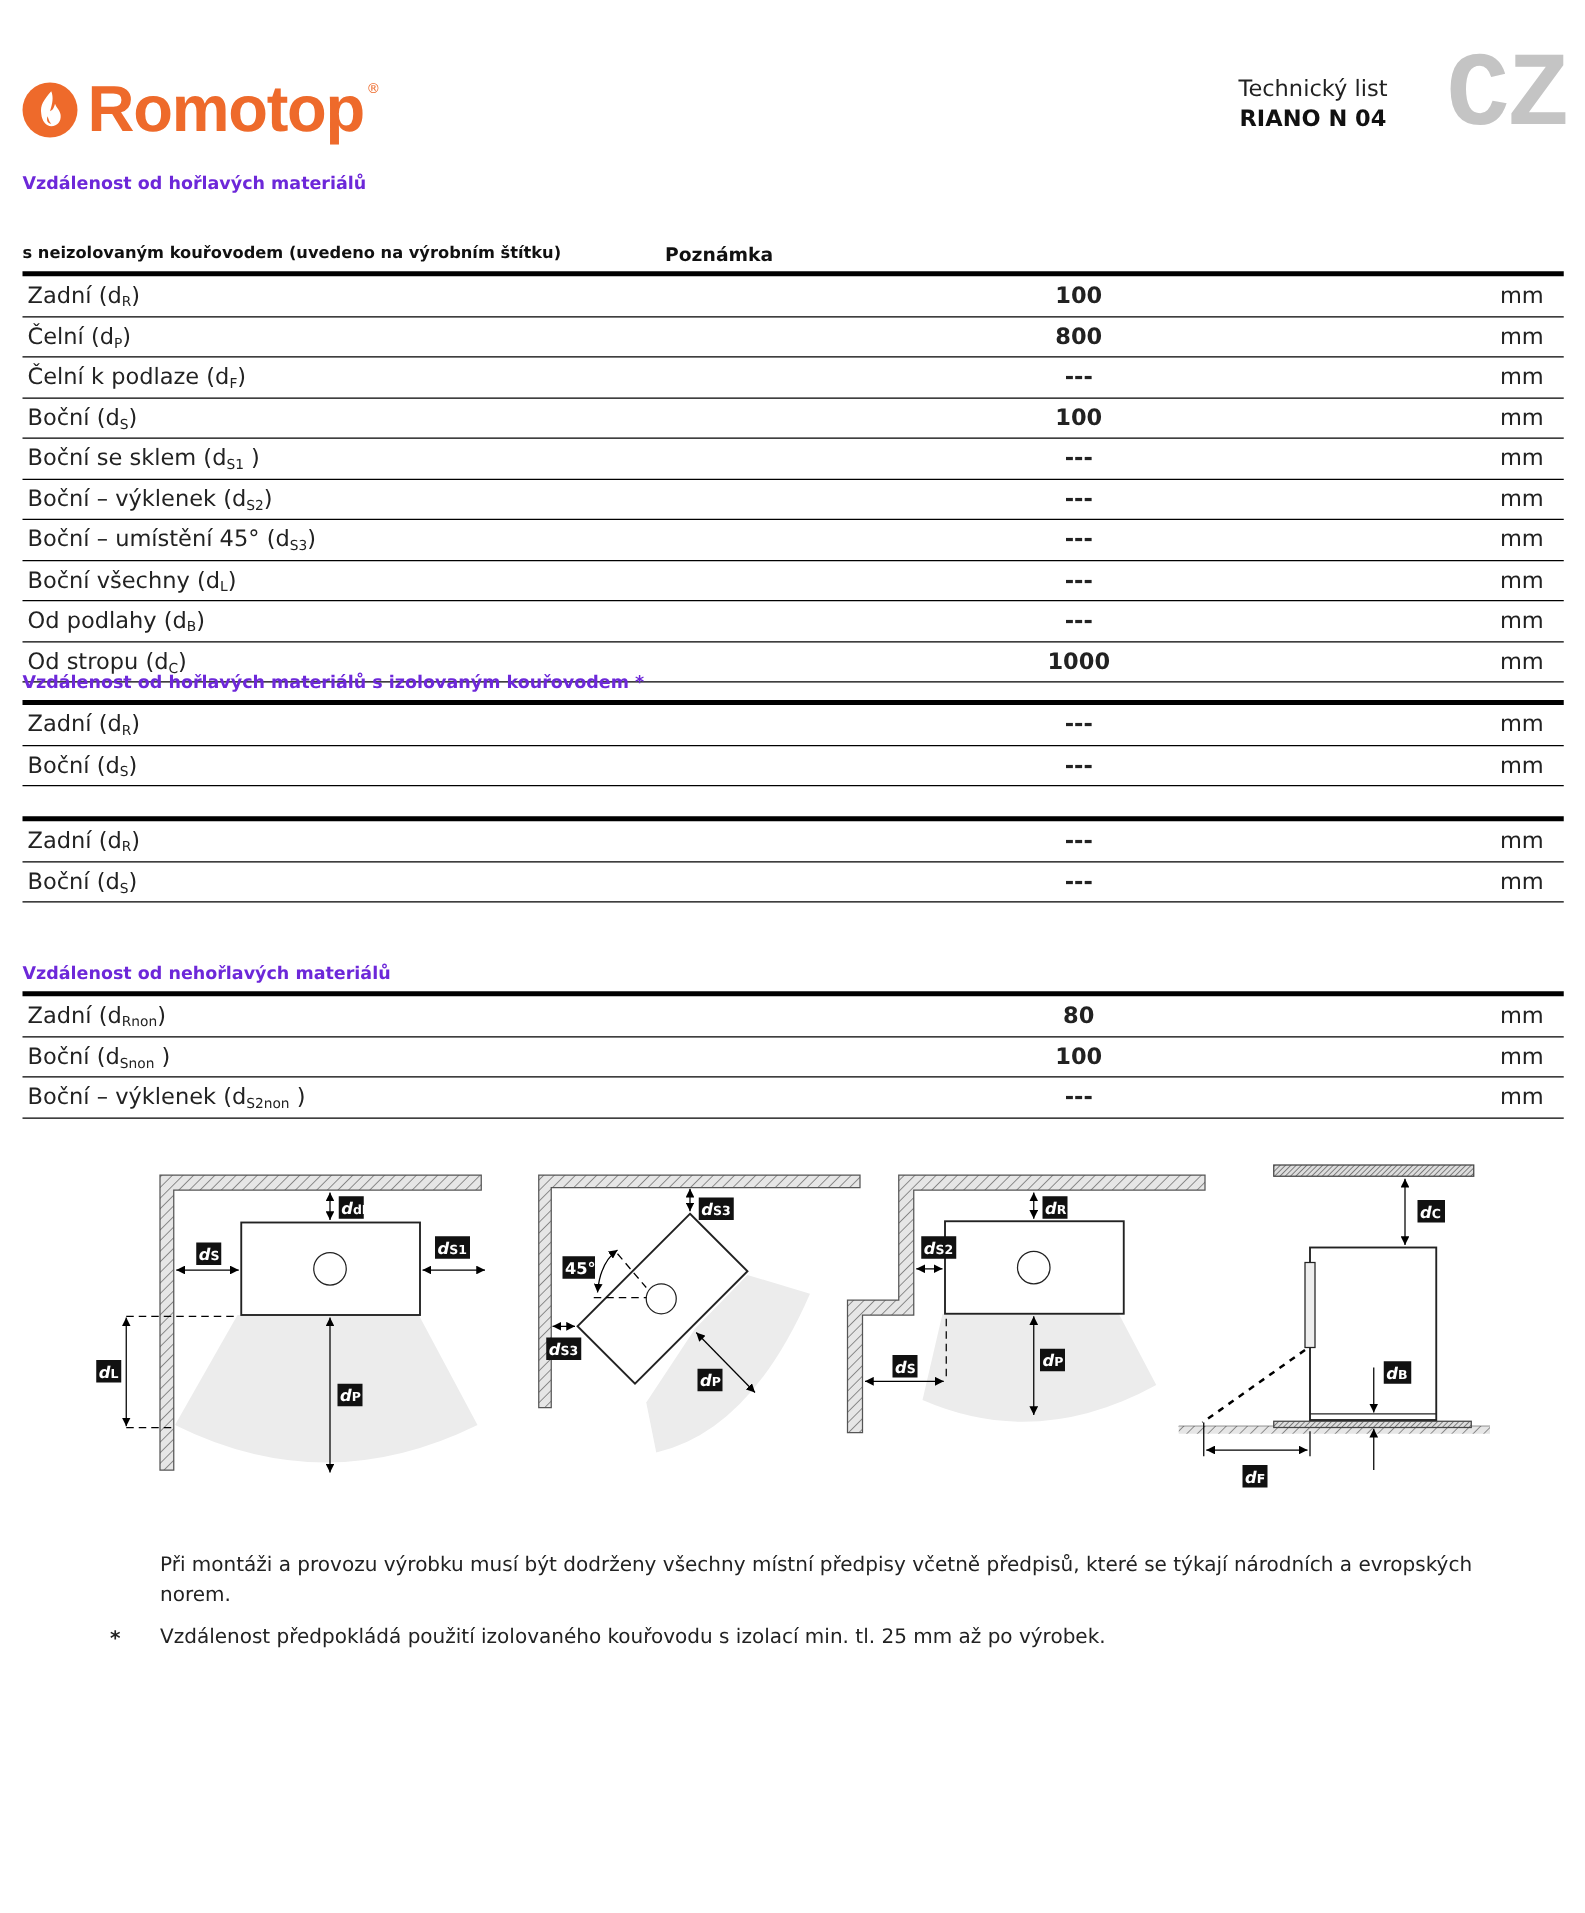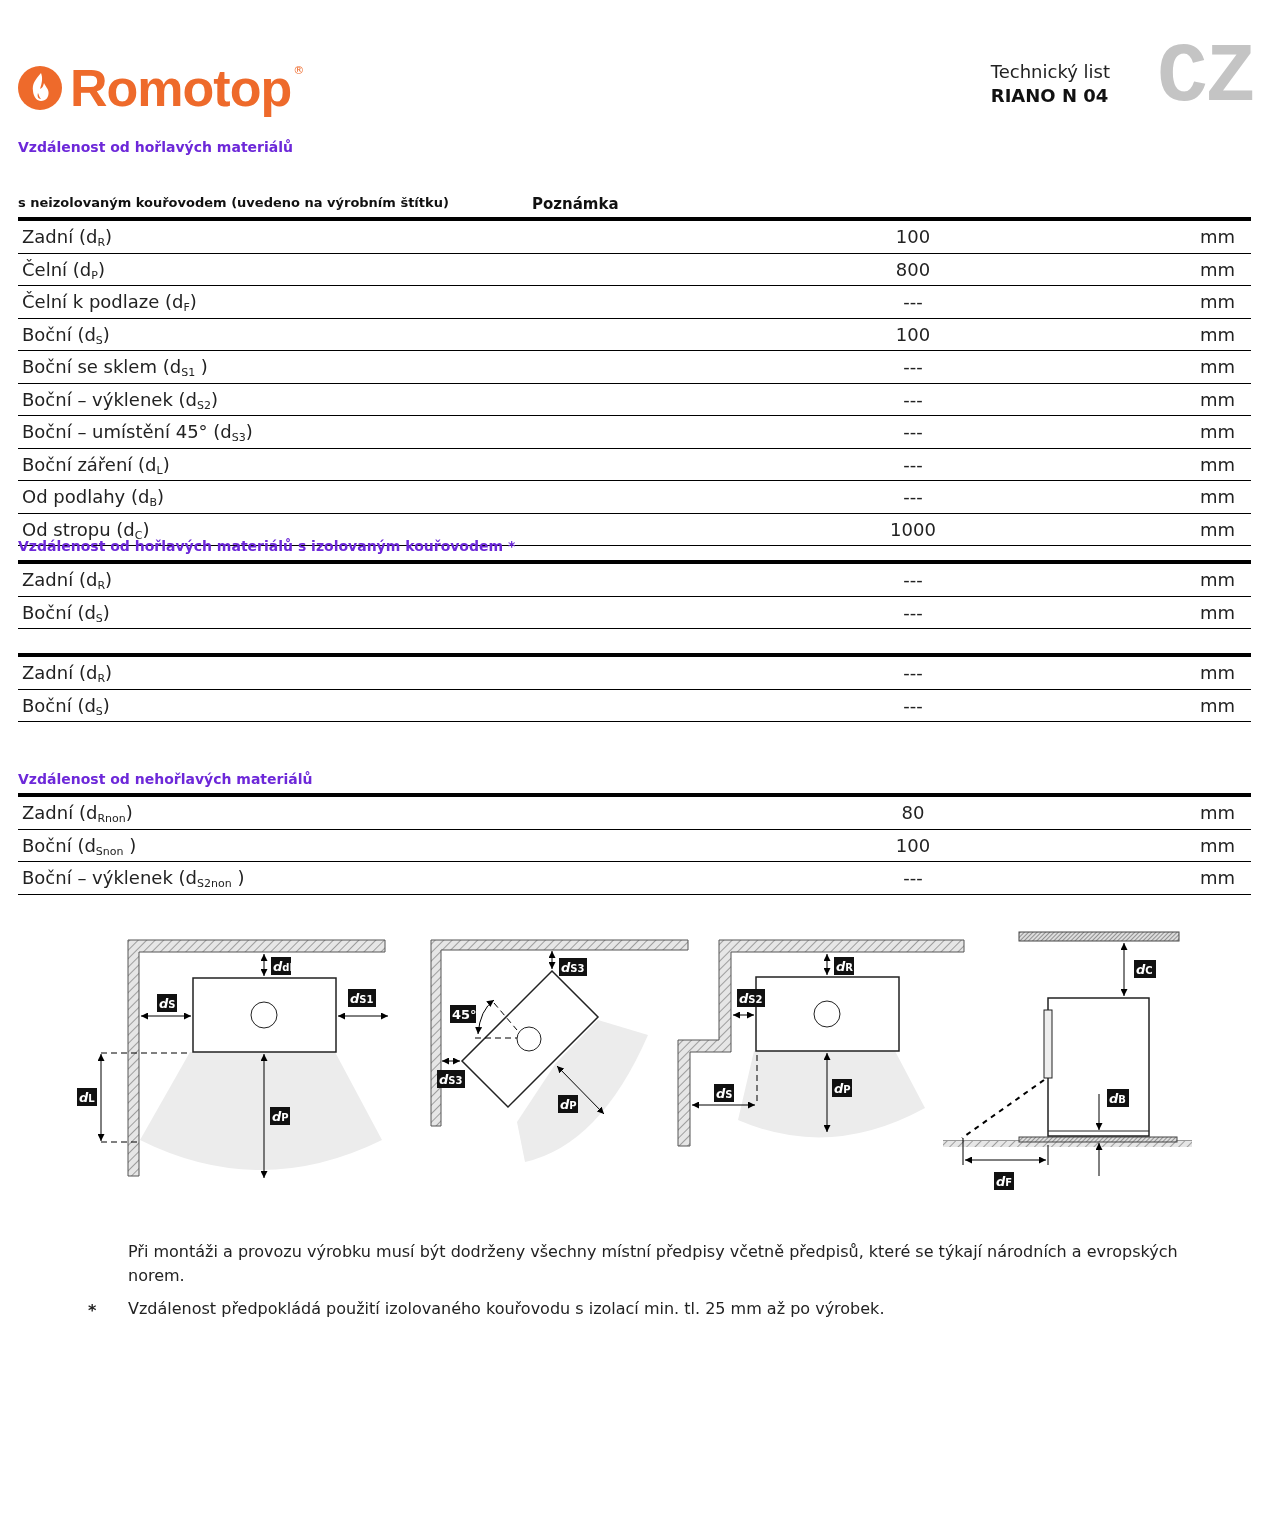--- a/index.html
+++ b/index.html
@@ -5,34 +5,34 @@
   * { box-sizing: border-box; margin: 0; padding: 0; }
   html, body { width: 1268px; height: 1530px; background: #ffffff; }
   body { position: relative; font-family: "DejaVu Sans", "Liberation Sans", sans-serif; color: #111; overflow: hidden; }
 
   .logo { position: absolute; left: 18px; top: 60px; height: 56px; display: flex; align-items: center; }
   .logo-mark { width: 44px; height: 44px; border-radius: 50%; background: #ee6a2b; position: relative; margin-right: 8px; }
   .logo-mark svg { position: absolute; left: 0; top: 0; }
   .logo-text { font-family: "Liberation Sans", sans-serif; font-weight: bold; font-size: 52px; color: #ee6a2b; letter-spacing: -1px; line-height: 56px; }
   .logo-reg { font-size: 11px; color: #ee6a2b; vertical-align: top; position: relative; top: -18px; margin-left: 2px; }
 
-  .doc-head { position: absolute; right: 158px; top: 60px; text-align: left; }
+  .doc-head { position: absolute; right: 158px; top: 60px; text-align: center; }
   .doc-head .kind { font-size: 18px; color: #222; line-height: 24px; }
   .doc-head .model { font-size: 18px; font-weight: bold; color: #111; line-height: 24px; }
   .country { position: absolute; right: 14px; top: 36px; font-family: Liberation Mono, monospace; font-weight: bold; font-size: 84px; color: #c4c4c4; letter-spacing: -2px; line-height: 84px; }
 
   .section { position: absolute; left: 18px; width: 1233px; }
   .sec-title { font-size: 14px; font-weight: bold; line-height: 20px; color: #6d28d9; }
   .sec-sub { font-size: 13px; font-weight: bold; line-height: 17px; color: #111; }
   .sec-note { position: absolute; left: 514px; font-size: 15px; font-weight: bold; }
   .thick { height: 4px; background: #000; }
   .row { position: relative; height: 32.5px; border-bottom: 1.5px solid #000; font-size: 18px; line-height: 31px; }
   .row .label { position: absolute; left: 4px; top: 0; color: #222; }
   .row .label sub { font-size: 11px; vertical-align: -3px; }
-  .row .val { position: absolute; left: 845px; width: 100px; text-align: center; top: 0; color: #222; }
+  .row .val { position: absolute; left: 795px; width: 100px; text-align: center; top: 0; color: #222; font-weight: bold; }
   .row .unit { position: absolute; right: 16px; top: 0; color: #222; }
 
   .diagrams { position: absolute; left: 70px; top: 925px; width: 1140px; height: 270px; }
 
   .notes { position: absolute; left: 40px; top: 1240px; width: 1190px; font-size: 16px; color: #222; }
   .note { position: relative; padding-left: 40px; line-height: 24px; margin-bottom: 9px; margin-left: 48px; }
   .note .bullet { position: absolute; left: 0; top: 2px; font-size: 16px; font-weight: bold; }
 </style>
 </head>
 <body>
@@ -91,21 +91,21 @@
         <span class="label"><span>Boční – výklenek (d</span><sub>S2</sub><span>)</span></span>
         <span class="val">---</span>
         <span class="unit">mm</span>
       </div>
     <div class="row">
         <span class="label"><span>Boční – umístění 45° (d</span><sub>S3</sub><span>)</span></span>
         <span class="val">---</span>
         <span class="unit">mm</span>
       </div>
     <div class="row">
-        <span class="label"><span>Boční záření (d</span><sub>L</sub><span>)</span></span>
+        <span class="label"><span>Boční všechny (d</span><sub>L</sub><span>)</span></span>
         <span class="val">---</span>
         <span class="unit">mm</span>
       </div>
     <div class="row">
         <span class="label"><span>Od podlahy (d</span><sub>B</sub><span>)</span></span>
         <span class="val">---</span>
         <span class="unit">mm</span>
       </div>
     <div class="row">
         <span class="label"><span>Od stropu (d</span><sub>C</sub><span>)</span></span>

